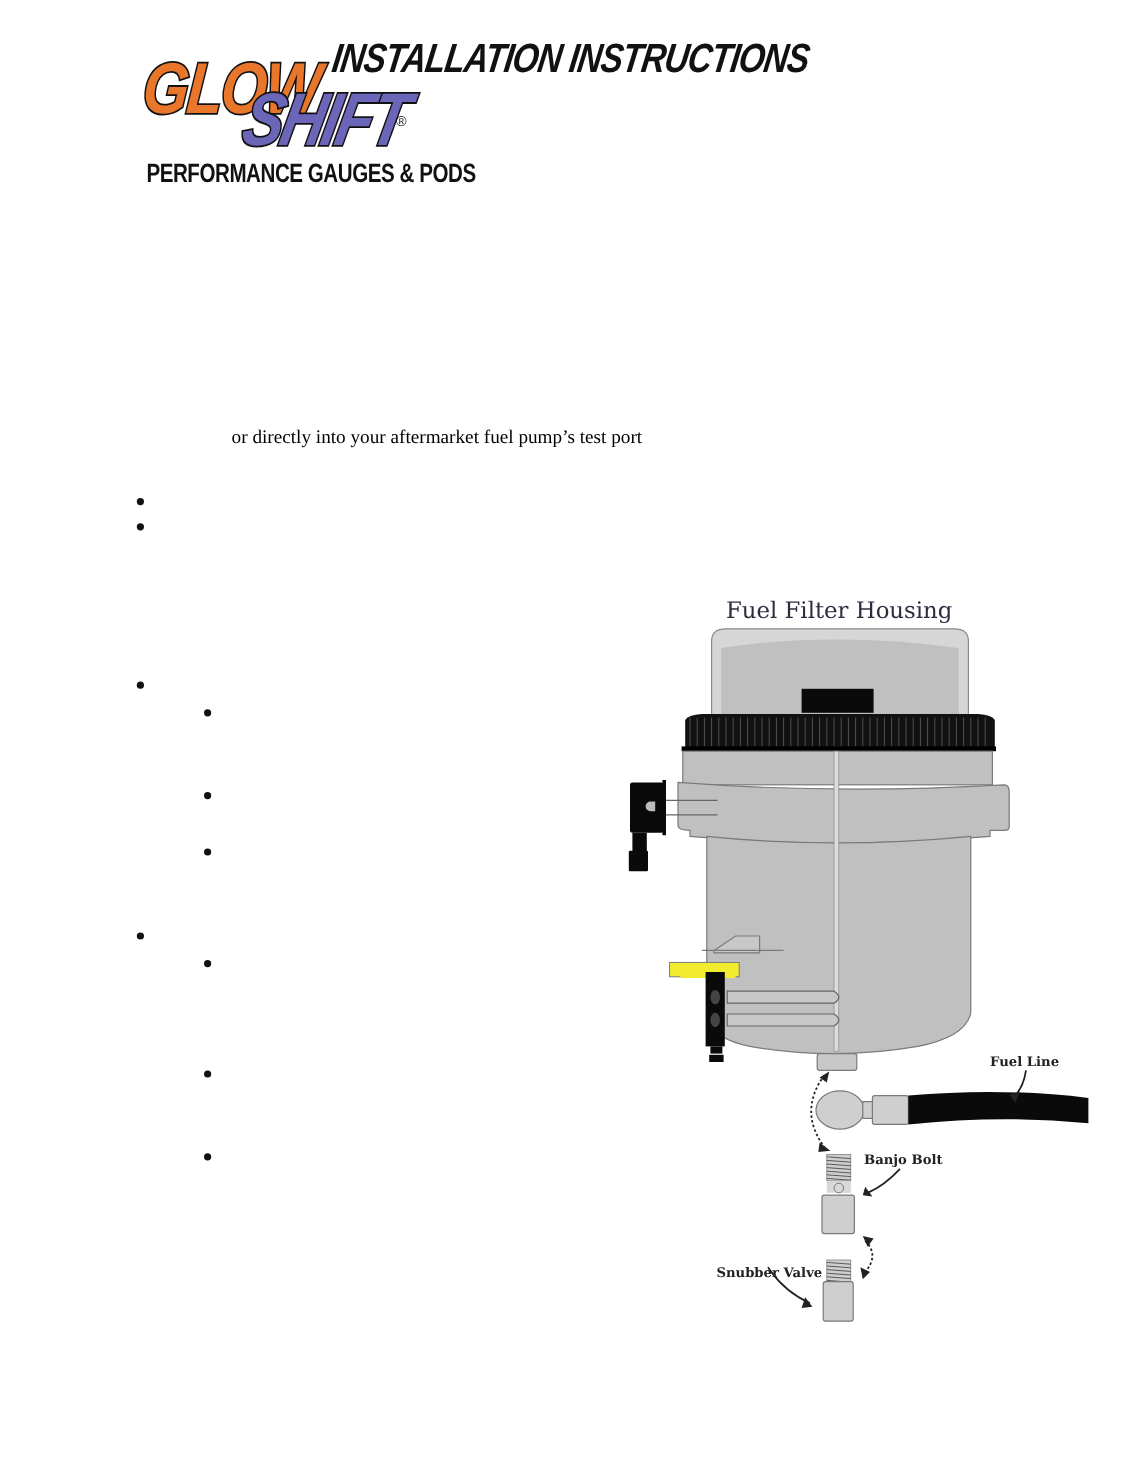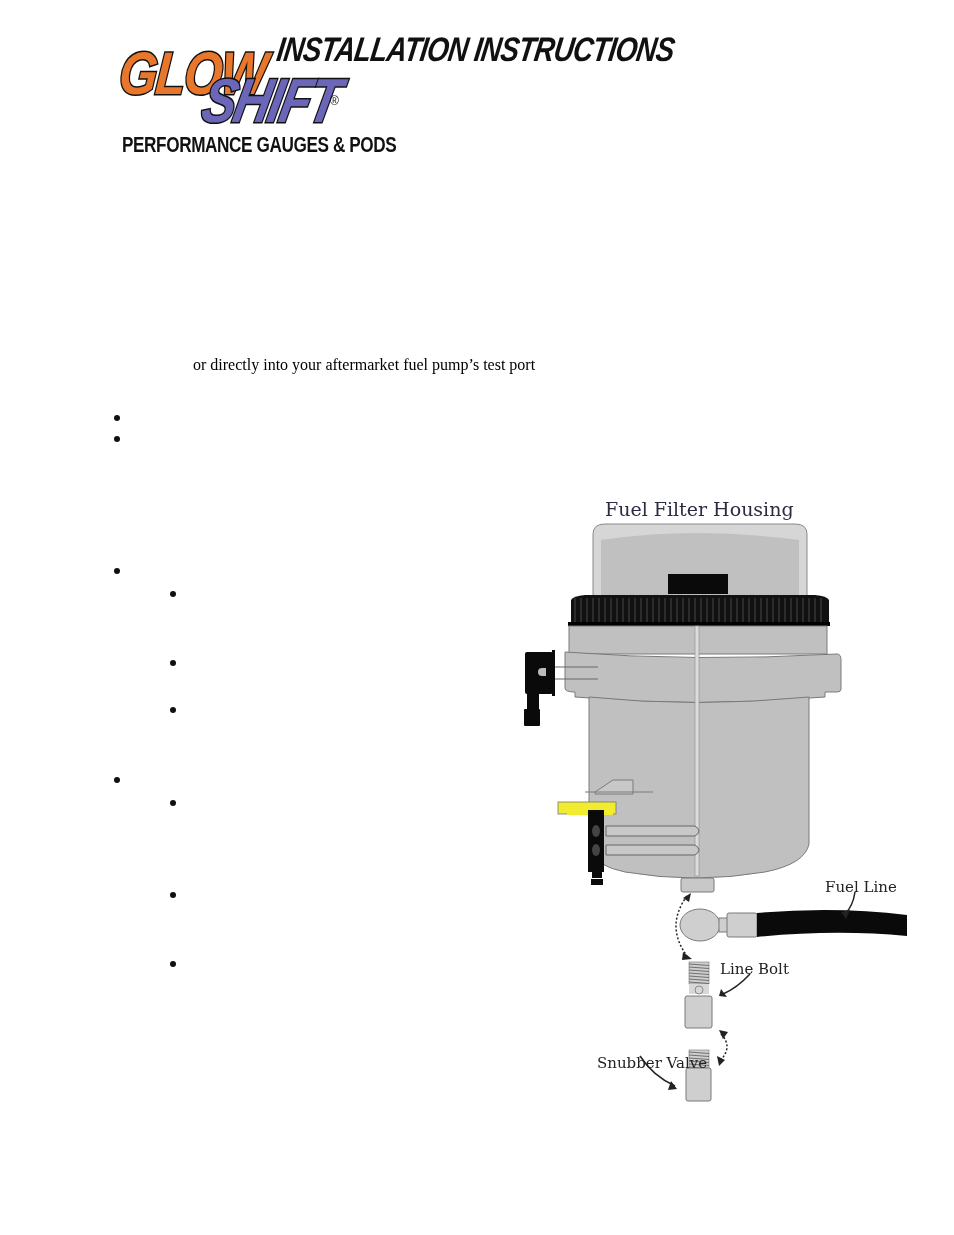--- a/index.html
+++ b/index.html
@@ -25,21 +25,21 @@
     font-weight: 900; color: #111; line-height: 23px; }
   .support div { font-size: 25px; white-space: nowrap; transform: scaleX(0.78); transform-origin: center top; letter-spacing: -0.5px; }
 
   .body-line { position: absolute; left: 193px; top: 340px; font-size: 16px; white-space: nowrap; margin-top: 16px; }
 
   .bullet { position: absolute; width: 6px; height: 6px; border-radius: 50%; background: #111; }
 
   .figure { position: absolute; left: 515px; top: 450px; width: 400px; height: 620px; margin-top: 44px; }
   .figure svg { position: absolute; left: 0; top: 0; }
   .fig-title { position: absolute; left: 90px; top: 4px; font-family: "DejaVu Serif", serif; font-size: 19px; color: #2c2c40; white-space: nowrap; }
-  .callout { position: absolute; font-family: "DejaVu Serif", serif; font-weight: normal; font-size: 15px; color: #222; white-space: nowrap; }
+  .callout { position: absolute; font-family: "DejaVu Serif", serif; font-weight: bold; font-size: 11px; color: #222; white-space: nowrap; }
 </style>
 </head>
 <body>
 
 <div class="header">
   <div class="logo">
     <div class="logo-glow">GLOW</div>
     <div class="logo-shift">SHIFT</div>
     <div class="logo-reg">®</div>
     <div class="logo-tagline">PERFORMANCE GAUGES &amp; PODS</div>
@@ -189,15 +189,15 @@
         <line x1="174" x2="194" y1="567" y2="568.5" stroke="#555" stroke-width="0.8"></line>
         <line x1="174" x2="194" y1="570" y2="571.5" stroke="#555" stroke-width="0.8"></line>
         <line x1="174" x2="194" y1="573" y2="574.5" stroke="#555" stroke-width="0.8"></line>
       </g>
     <rect x="171" y="574" width="25" height="33" rx="2" fill="#cfcfcf" stroke="#7a7a7a" stroke-width="1"></rect>
     <path d="M125 562 Q138 582 160 592" fill="none" stroke="#222" stroke-width="1.5"></path>
     <path d="M156 587 L162 595 L153 596 Z" fill="#222"></path>
   </svg>
   <div class="fig-title">Fuel Filter Housing</div>
   <div class="callout" style="left:310px; top:384px;">Fuel Line</div>
-  <div class="callout" style="left:205px; top:466px;">Line Bolt</div>
+  <div class="callout" style="left:205px; top:466px;">Banjo Bolt</div>
   <div class="callout" style="left:82px; top:560px;">Snubber Valve</div>
 </div>
 
 </body></html>

